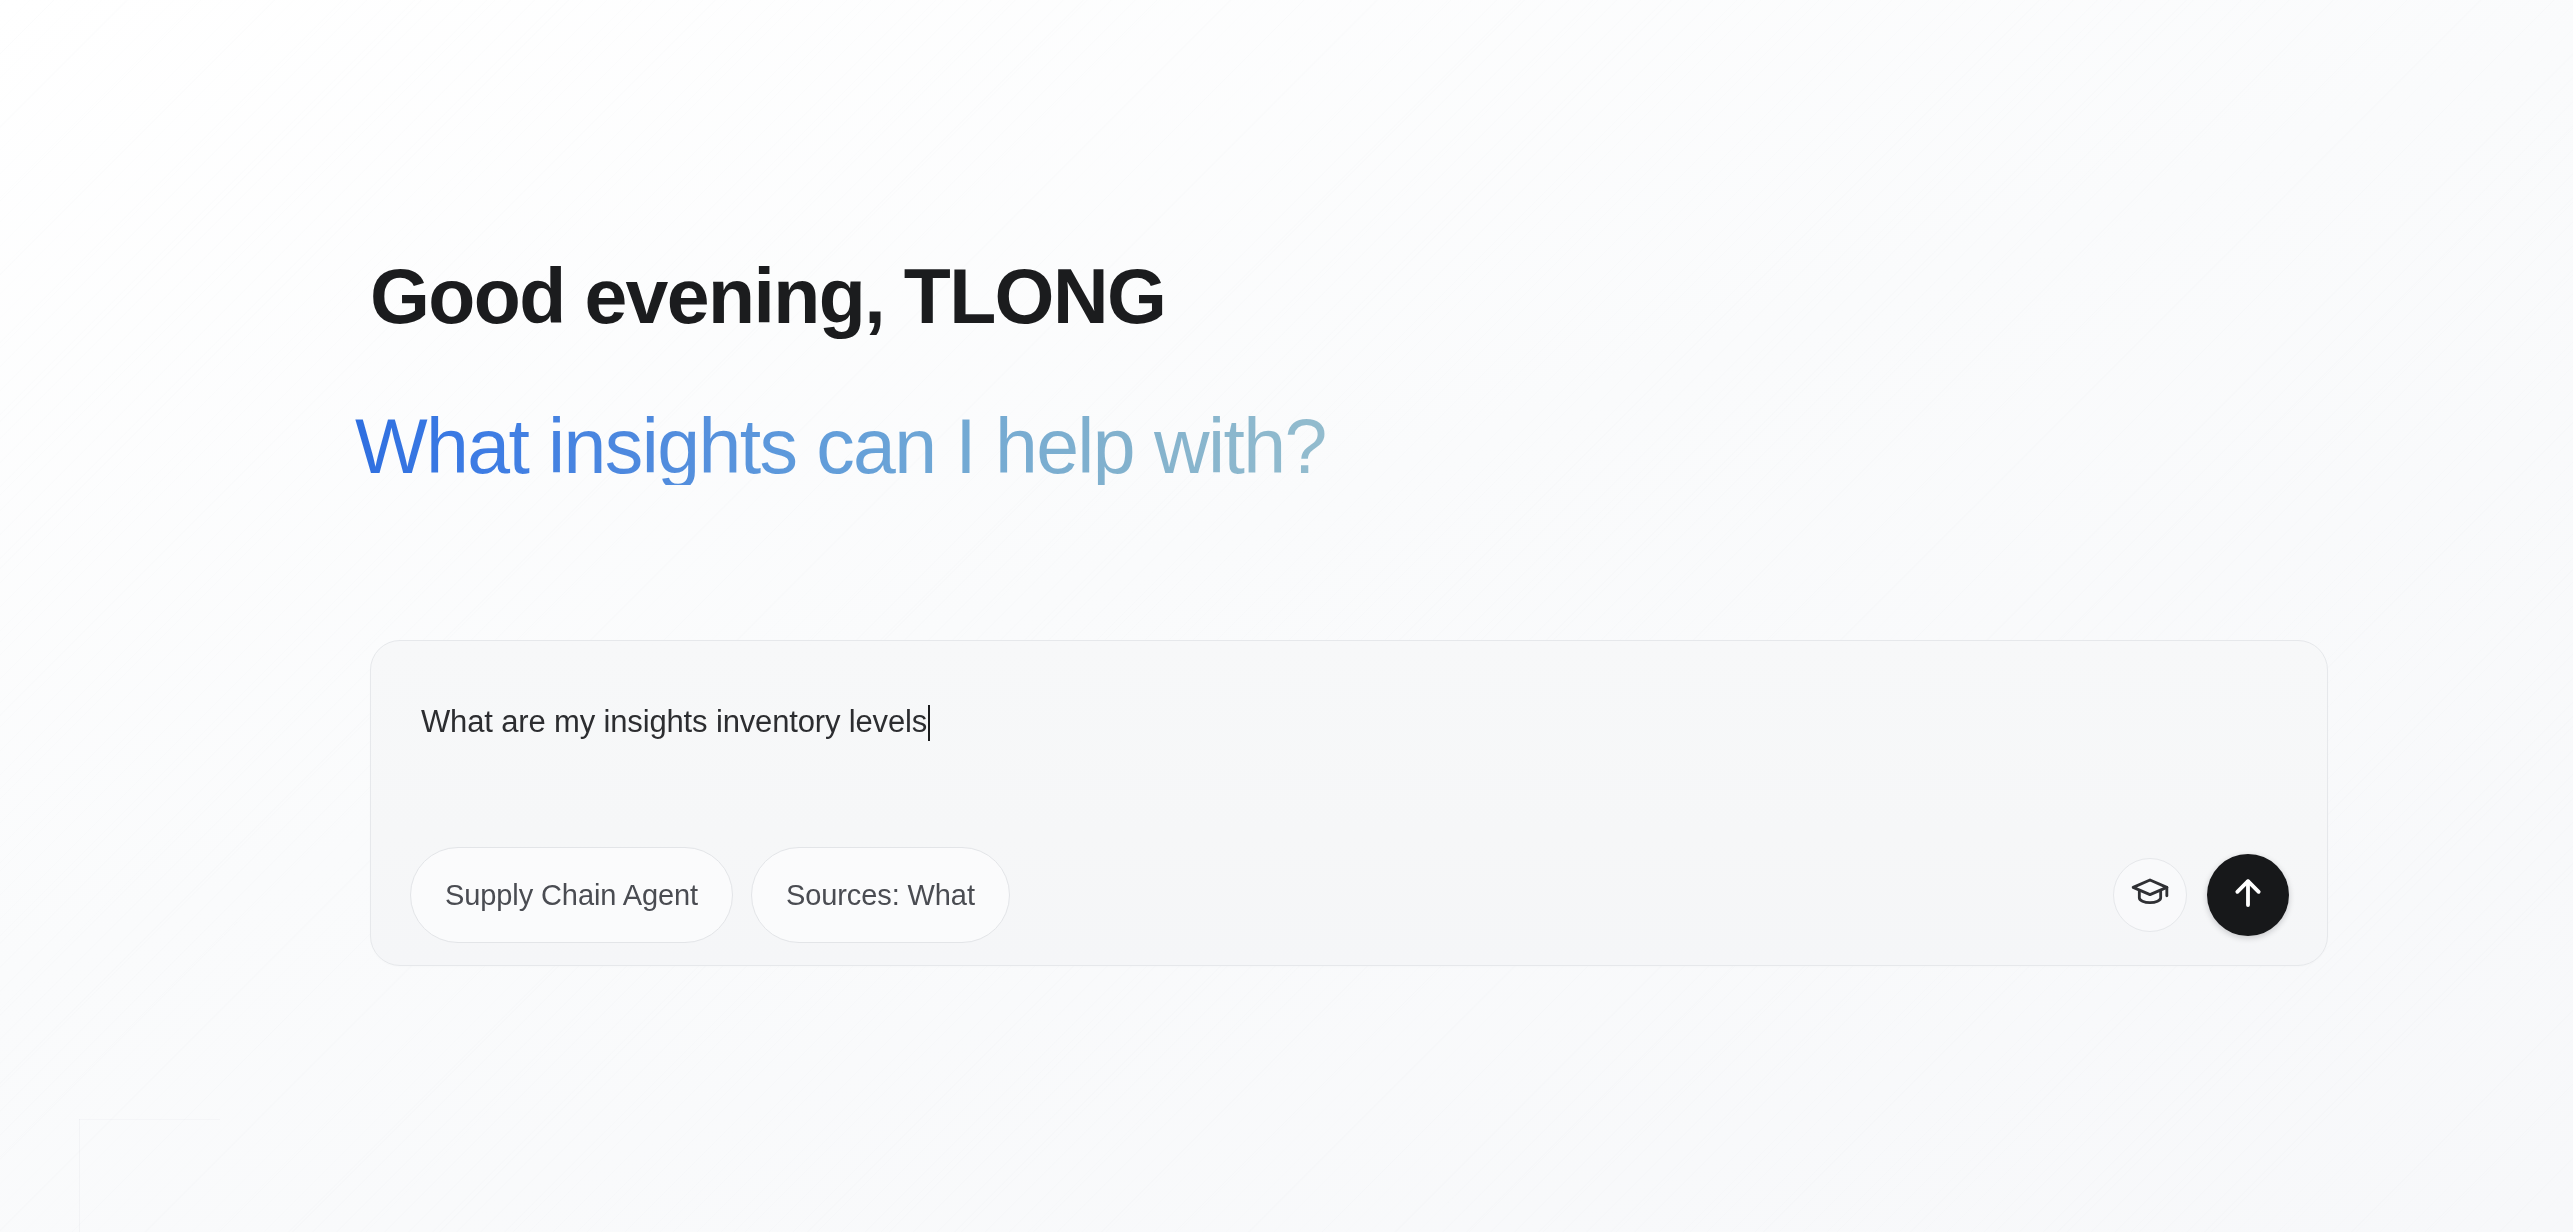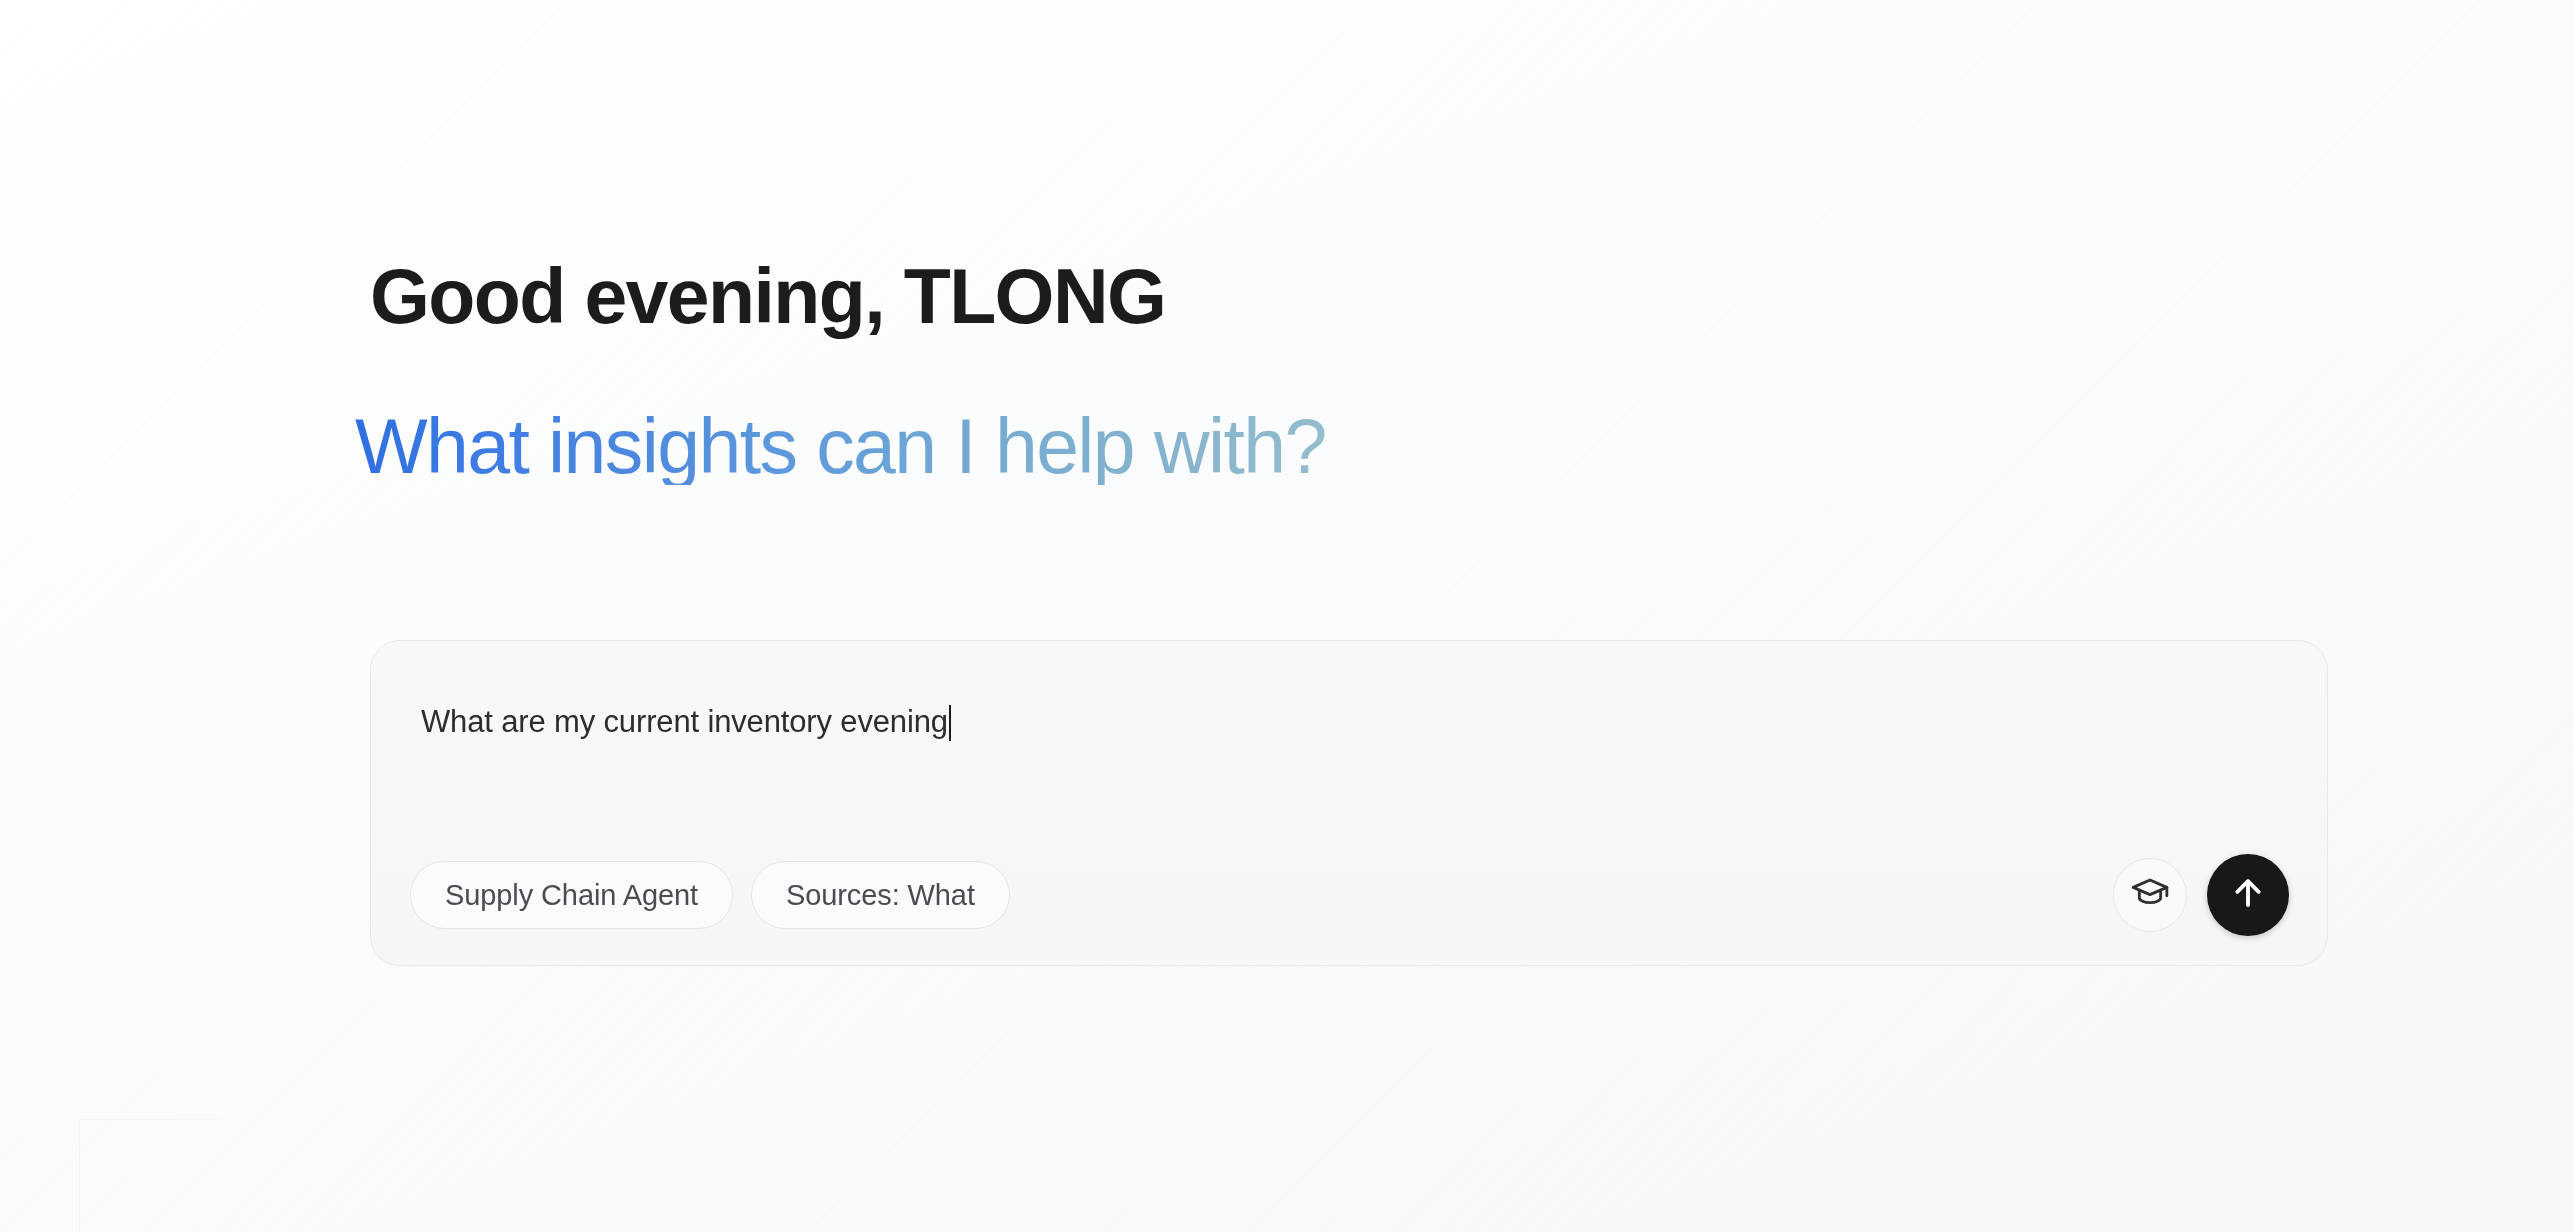--- a/index.html
+++ b/index.html
@@ -158,21 +158,21 @@
     justify-content: space-between;
   }
 
   .chip-group {
     display: flex;
     align-items: center;
     gap: 18px;
   }
 
   .chip {
-    height: 68px;
+    height: 96px;
     padding: 0 34px;
     display: inline-flex;
     align-items: center;
     justify-content: center;
     border: 1px solid #e3e5e8;
     border-radius: 999px;
     background: rgba(252,252,253,0.72);
     font-size: 29px;
     letter-spacing: -0.1px;
     color: #4a4c52;
@@ -221,21 +221,21 @@
 
 <div class="stage">
 
   <h1 class="greeting">Good evening, TLONG</h1>
 
   <h2 class="subheading">What insights can I help with?</h2>
 
   <div class="composer">
 
     <div class="composer-text-row">
-      <span class="composer-text" title="Ask anything">What are my current inventory evening</span>
+      <span class="composer-text" title="Ask anything">What are my insights inventory levels</span>
       <span class="caret"></span>
     </div>
 
     <div class="composer-bottom">
 
       <div class="chip-group">
         <div class="chip">Supply Chain Agent</div>
         <div class="chip">Sources: What</div>
       </div>
 

